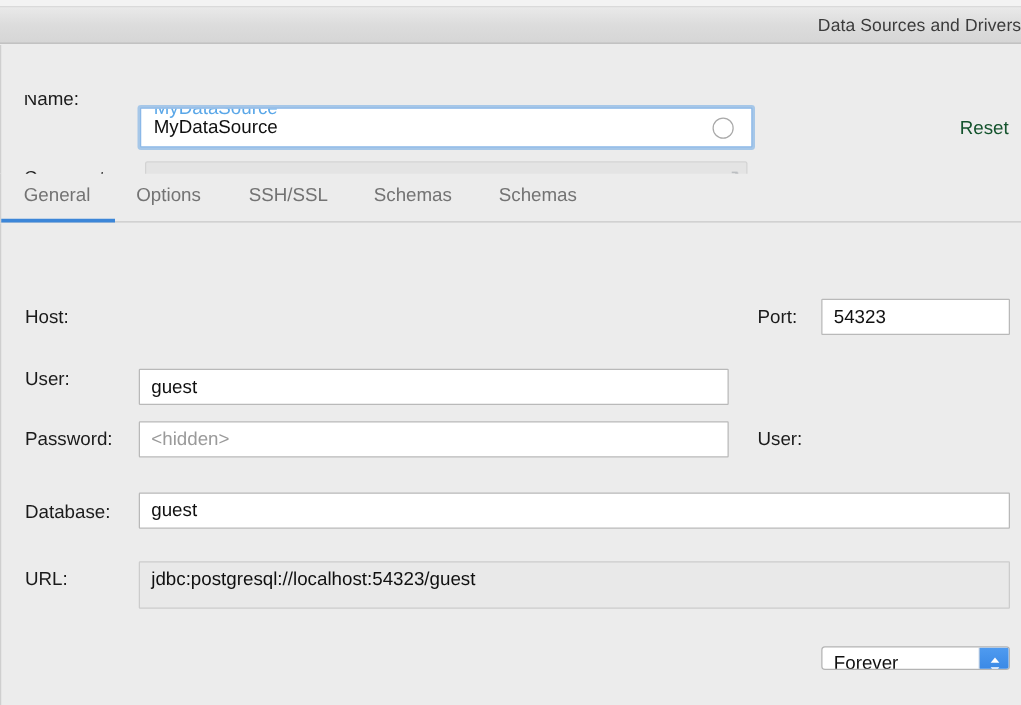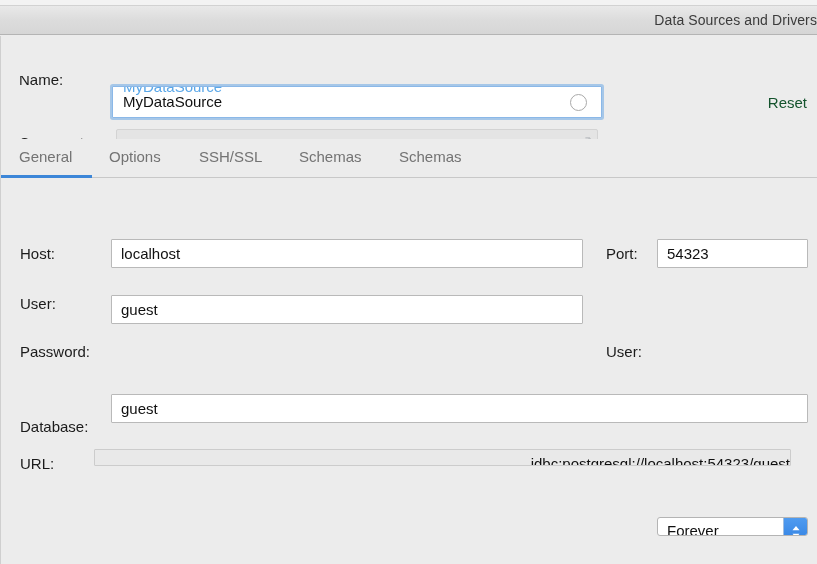--- a/index.html
+++ b/index.html
@@ -288,52 +288,52 @@
     <span class="tab" style="left:298px;">Schemas</span>
     <span class="tab" style="left:398px;">Schemas</span>
 
     <div class="tab-underline" style="left:0px; width:91px;"></div>
   </div>
 
   <div class="panel">
 
 
     <span class="lbl" style="left:19px; top:66px;">Host:</span>
-    <div class="tinput" style="left:110px; top:60px; width:472px; height:29px;">
-      <span>localhost</span>
-    </div>
 
     <span class="lbl" style="left:605px; top:66px;">Port:</span>
     <div class="tinput" style="left:656px; top:60px; width:151px; height:29px;">
       <span>54323</span>
     </div>
 
     <span class="lbl" style="left:19px; top:116px;">User:</span>
     <div class="tinput" style="left:110px; top:116px; width:472px; height:29px;">
       <span>guest</span>
     </div>
 
     <span class="lbl" style="left:19px; top:164px;">Password:</span>
+    <div class="tinput" style="left:110px; top:158px; width:472px; height:29px;">
+      <span class="ph">&lt;hidden&gt;</span>
+    </div>
 
     <span class="lbl" style="left:605px; top:164px;">User:</span>
     <div class="save-combo">
       <span class="save-combo-value">Forever</span>
       <span class="stepper">
         <svg width="12" height="18" viewBox="0 0 12 18">
           <path d="M6 3 L9.5 7.2 L2.5 7.2 Z" fill="#ffffff"></path>
           <path d="M6 15 L2.5 10.8 L9.5 10.8 Z" fill="#ffffff"></path>
         </svg>
       </span>
     </div>
 
-    <span class="lbl" style="left:19px; top:239px;text-align:center;">Database:</span>
+    <span class="lbl" style="left:19px; top:222px;text-align:center;">Database:</span>
     <div class="tinput" style="left:110px; top:215px; width:697px; height:29px;">
       <span>guest</span>
     </div>
 
     <span class="lbl" style="left:19px; top:276px;">URL:</span>
-    <div class="tinput readonly" style="left:93px; top:270px; width:697px; height:17px;text-align:right;">
+    <div class="tinput readonly" style="left:110px; top:270px; width:697px; height:38px;">
       <span>jdbc:postgresql://localhost:54323/guest</span>
     </div>
 
   </div>
 
 </div>
 
 </body></html>

